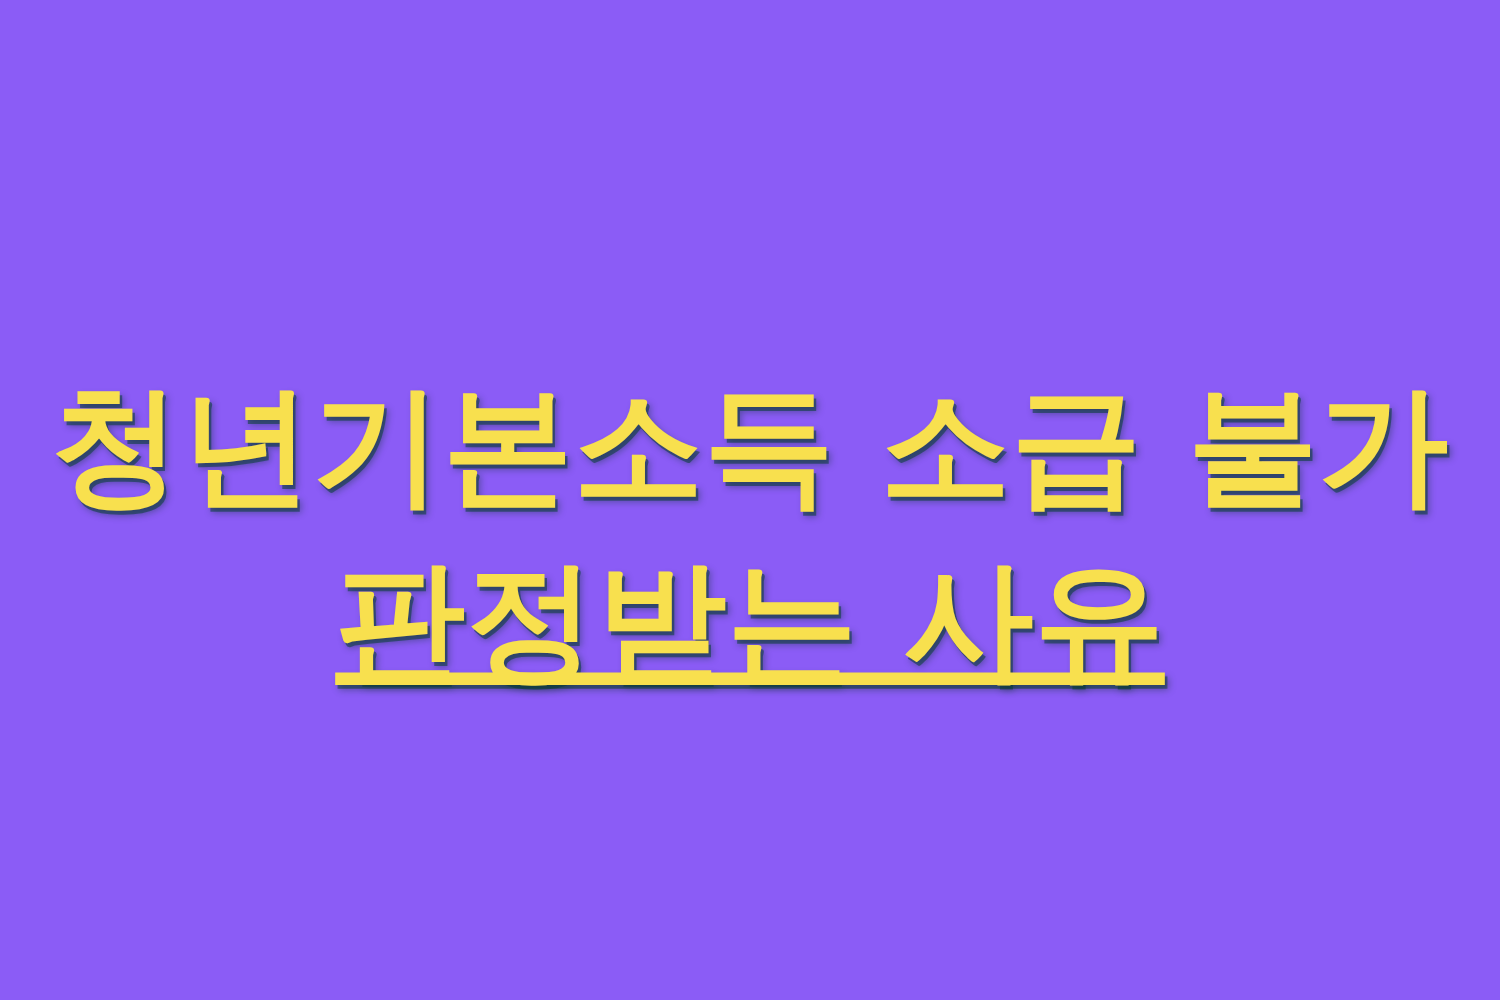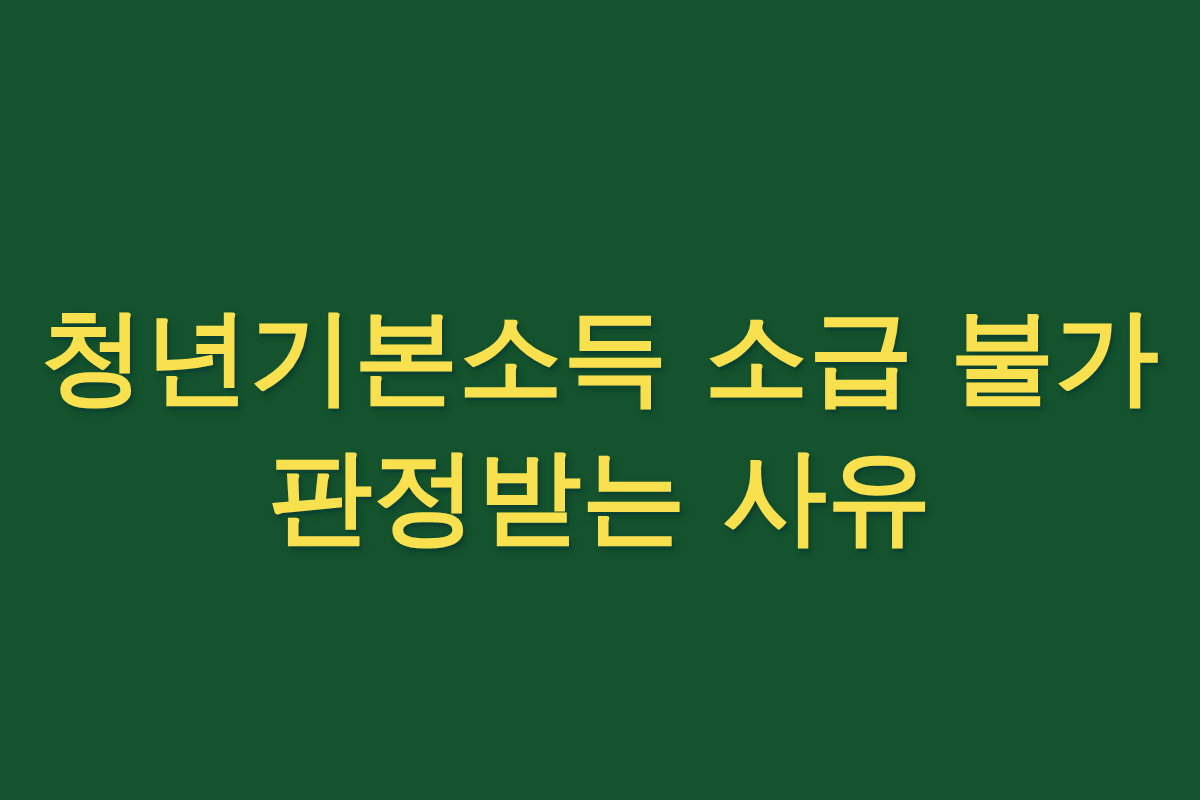--- a/index.html
+++ b/index.html
@@ -14,21 +14,21 @@
     overflow: hidden;
     font-family: "DejaVu Sans", "Liberation Sans", sans-serif;
   }
 
   
   .banner {
     position: relative;
     box-sizing: border-box;
     width: 1200px;
     height: 800px;
-    background-color: #14532d;
+    background-color: #8b5cf6;
     display: flex;
     align-items: center;
     justify-content: center;
     user-select: none;
   }
 
   
   .headline {
     position: absolute;
     left: 0;
@@ -49,20 +49,21 @@
     letter-spacing: 0.5px;
     white-space: nowrap;
     
     text-shadow:
        2px 3px 0   rgba(10, 62, 54, 0.55),
        3px 4px 6px rgba(8, 48, 42, 0.40);
   }
 
   .headline-line--second {
     font-size: 104px;
+    text-decoration: underline;
   }
 </style>
 </head>
 <body>
 
 <div class="banner">
 
   <div class="headline">
 
     <span class="headline-line headline-line--first">청년기본소득 소급 불가</span>

